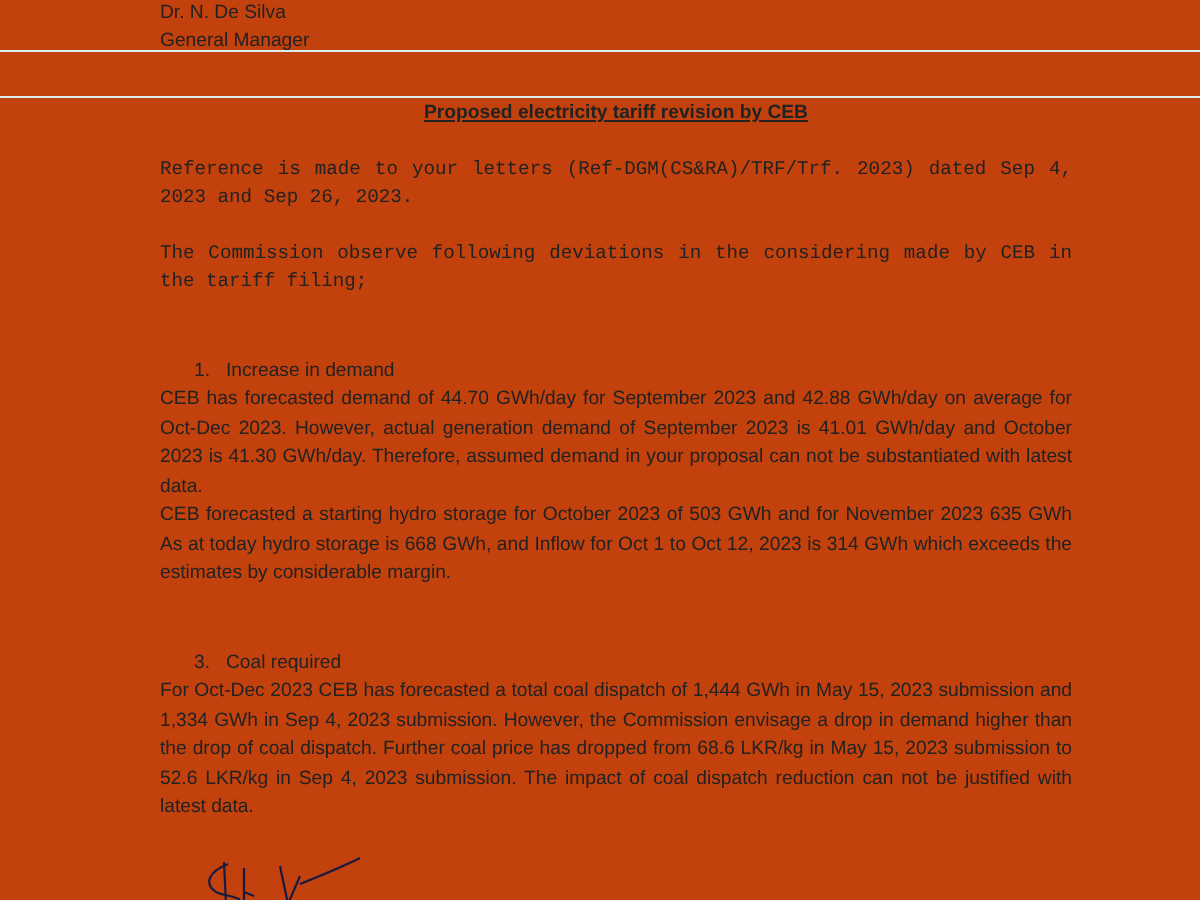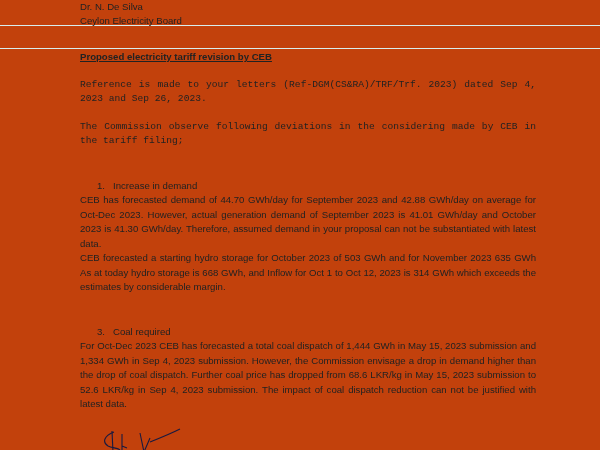--- a/index.html
+++ b/index.html
@@ -35,20 +35,21 @@
       width: 456px;
       font-size: 9.6px;
       line-height: 14.5px;
     }
     .addr { margin-top: 0; }
     .addr div { height: 13.5px; line-height: 13.5px; }
     .subject {
       margin-top: 23px;
       font-weight: bold;
       text-decoration: underline;
+      text-align: center;
     }
     .para { margin-top: 13px; font-family: Liberation Mono, monospace; }
     .list-head {
       margin-top: 30px;
       padding-left: 17px;
     }
     .list-head .num { display: inline-block; width: 16px; }
     .body-text { text-align: justify; }
     .signature {
       position: absolute;
@@ -61,21 +62,21 @@
 </head>
 <body>
 
 <div class="page">
   <div class="scanline" style="top:25px"></div>
   <div class="scanline" style="top:48px"></div>
 
   <div class="content">
     <div class="addr">
       <div>Dr. N. De Silva</div>
-      <div>Ceylon Electricity Board</div>
+      <div>General Manager</div>
     </div>
 
     <div class="subject">Proposed electricity tariff revision by CEB</div>
 
     <div class="para body-text">Reference is made to your letters (Ref-DGM(CS&amp;RA)/TRF/Trf. 2023) dated Sep 4, 2023 and Sep 26, 2023.</div>
 
     <div class="para body-text">The Commission observe following deviations in the considering made by CEB in the tariff filing;</div>
 
     <div>
       <div class="list-head">

